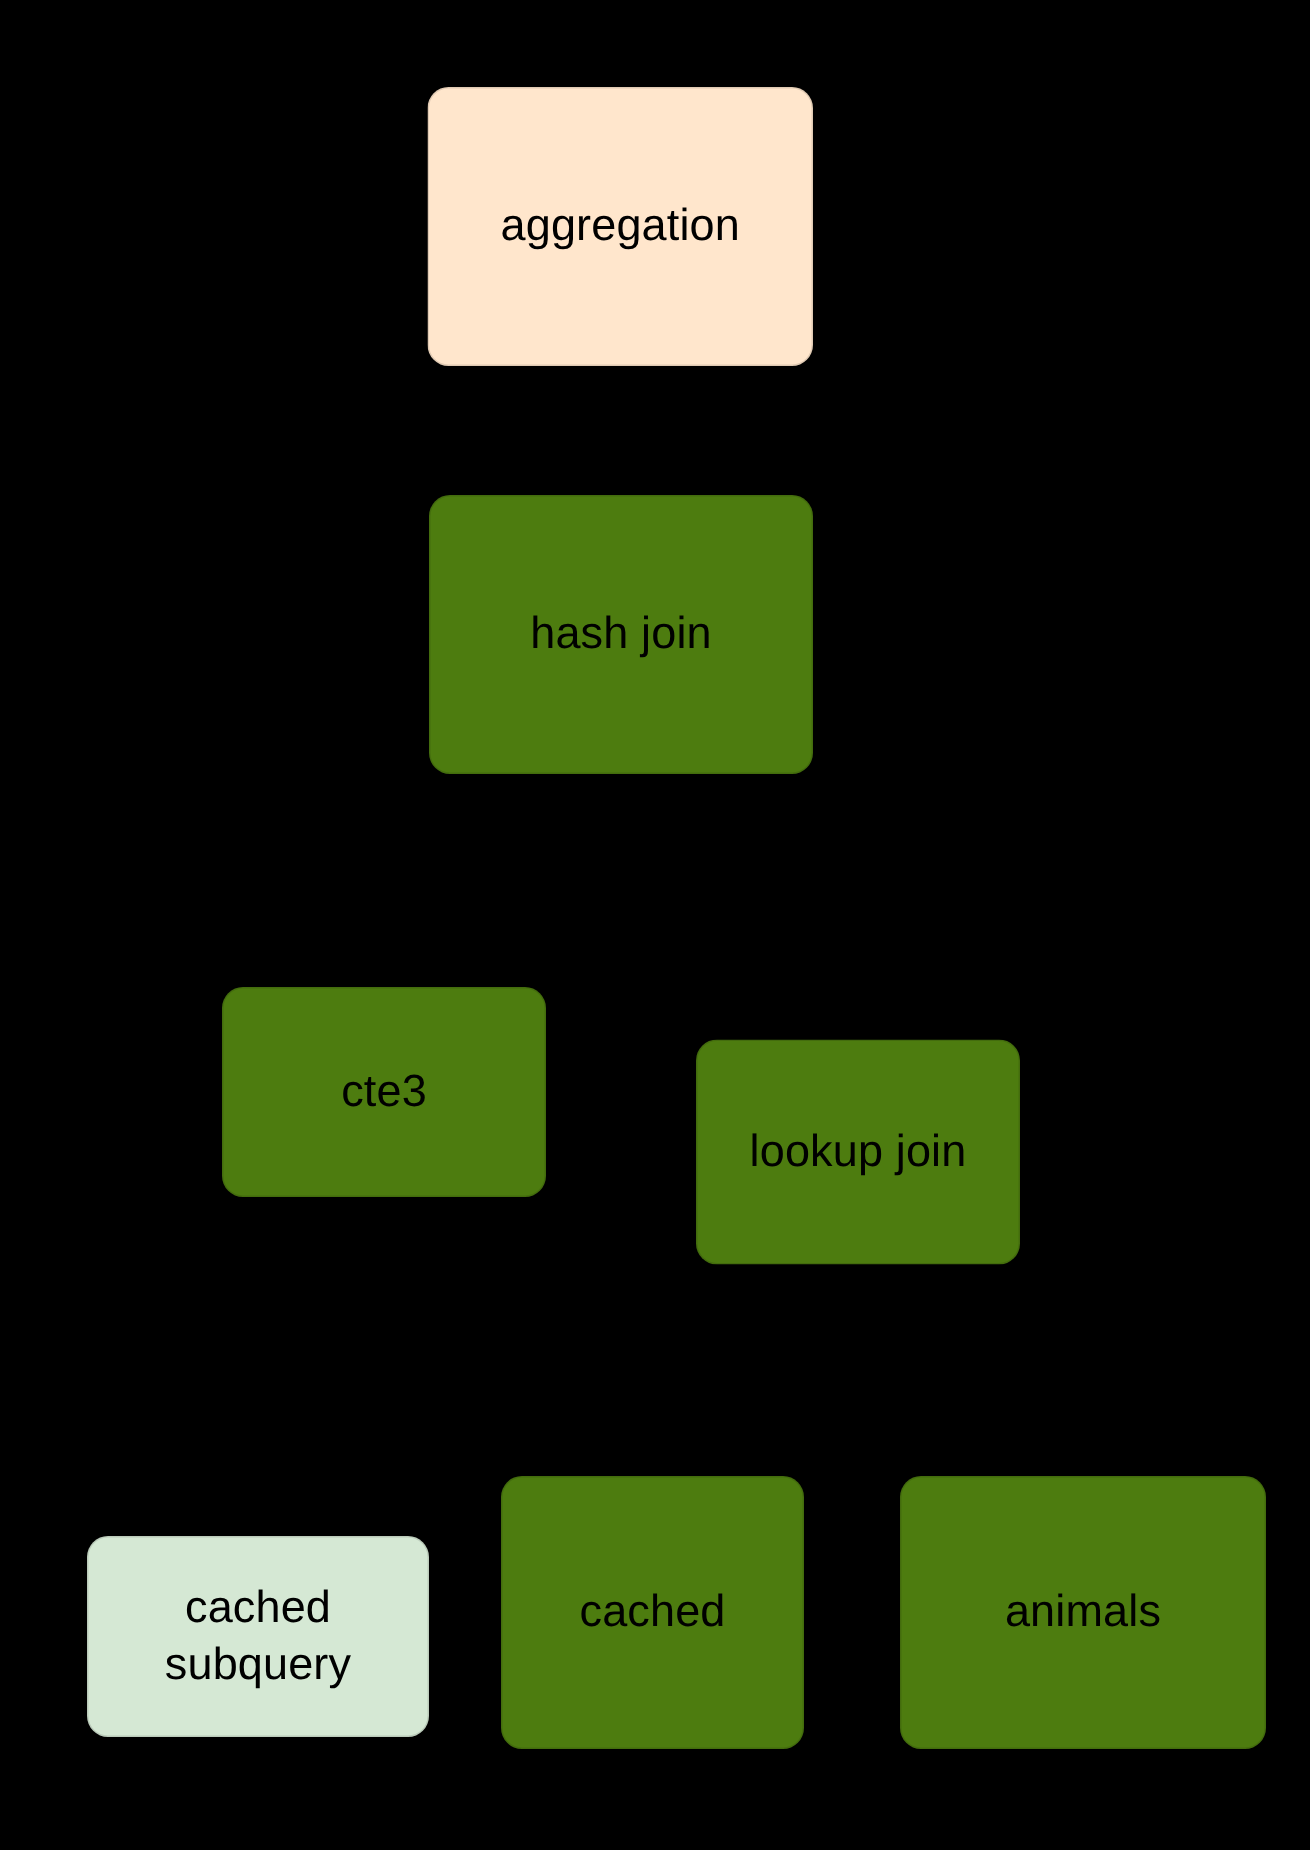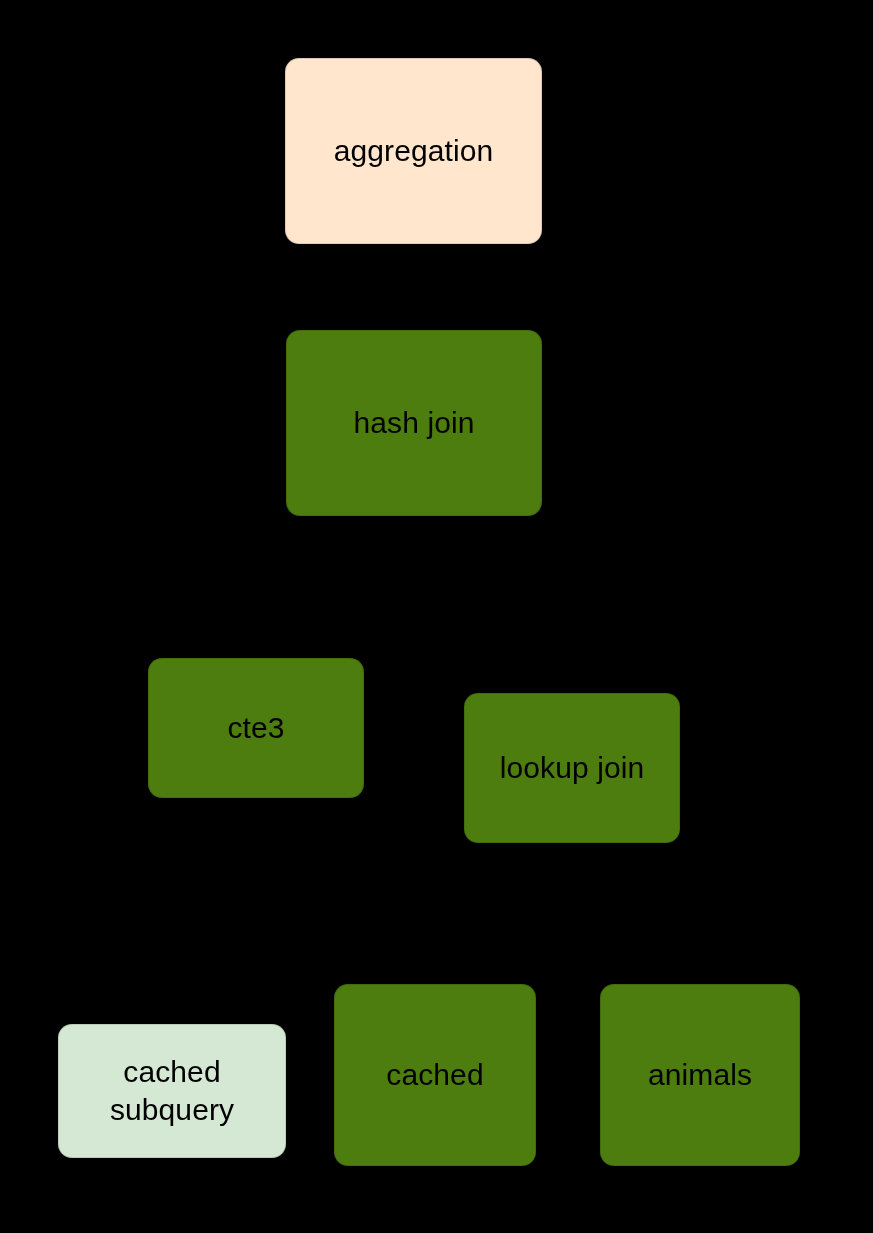--- a/index.html
+++ b/index.html
@@ -65,16 +65,16 @@
   </svg>
 
   <div id="nodes-group">
       <div class="node fill-orange" style="left: 285px; top: 58px; width: 257px; height: 186px;"><span>aggregation</span></div>
       <div class="node fill-blue" style="left: 286px; top: 330px; width: 256px; height: 186px;"><span>hash join</span></div>
       <div class="node fill-blue" style="left: 148px; top: 658px; width: 216px; height: 140px;"><span>cte3</span></div>
       <div class="node fill-blue" style="left: 464px; top: 658px; width: 216px; height: 150px; margin-top: 35px;"><span>lookup join</span></div>
       <div class="node fill-green" style="left: 58px; top: 1024px; width: 228px; height: 134px;"><span>cached
 subquery</span></div>
       <div class="node fill-blue" style="left: 334px; top: 984px; width: 202px; height: 182px;"><span>cached</span></div>
-      <div class="node fill-blue" style="left: 600px; top: 984px; width: 200px; height: 182px;"><span>animals</span></div>
+      <div class="node fill-blue" style="left: 600px; top: 984px; width: 244px; height: 182px;"><span>animals</span></div>
     </div>
 
 </div>
 
 </body></html>

